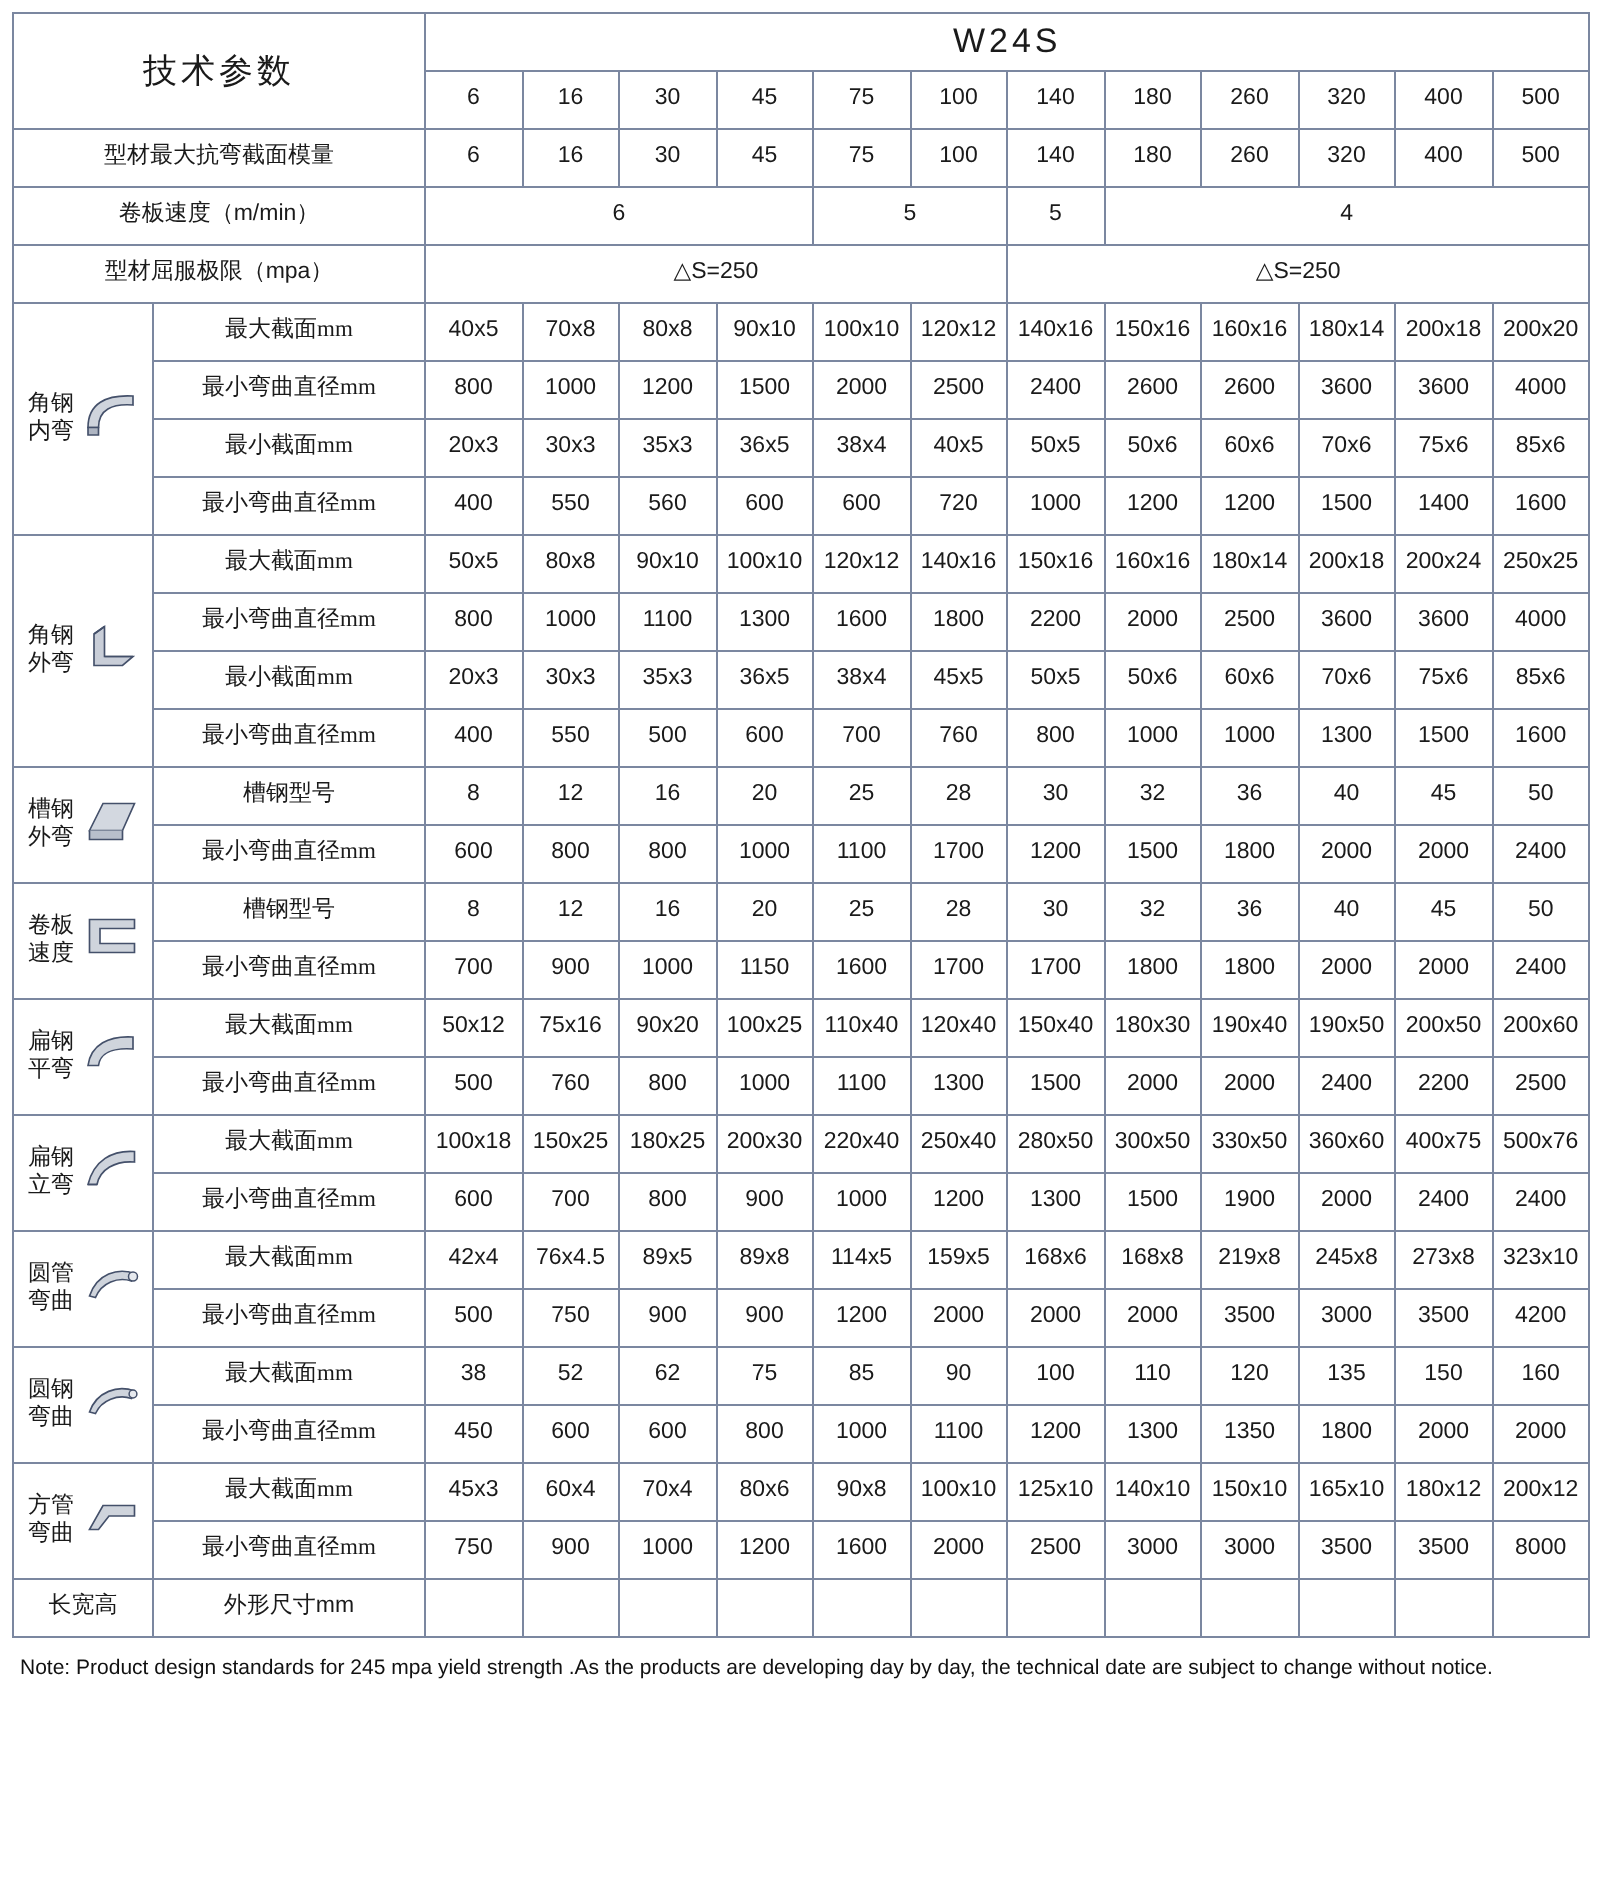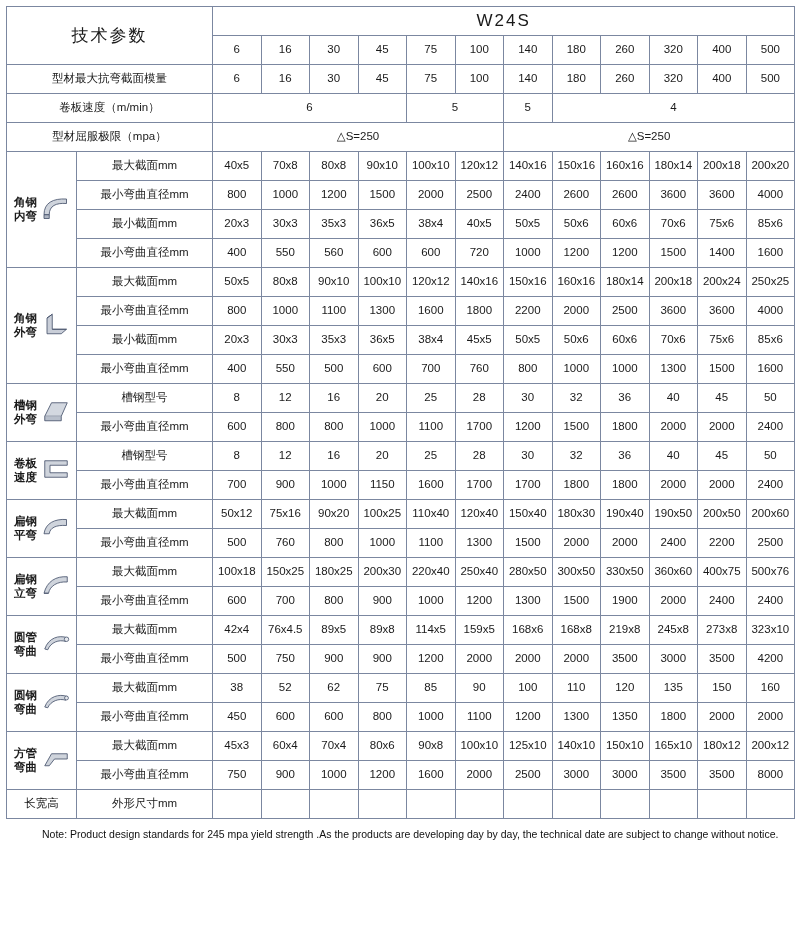--- a/index.html
+++ b/index.html
@@ -61,51 +61,50 @@
   td.plain {
     background: #ffffff;
   }
   td.title-cell {
     background: #d3d7df;
     font-size: 17px;
     letter-spacing: 2px;
   }
   td.tall {
     height: 30px;
+    font-family: Liberation Serif, serif;
   }
   .label-wrap {
     display: flex;
     align-items: center;
     justify-content: center;
     gap: 2px;
     height: 100%;
   }
   .label-txt {
     font-size: 11.5px;
     line-height: 1.2;
     white-space: nowrap;
   }
   .label-txt.two-line {
     white-space: normal;
     width: 26px;
     text-align: center;
-    font-weight: bold;
   }
   .shape-ico {
     width: 30px;
     height: 26px;
     flex: 0 0 auto;
   }
   .notes {
     margin-top: 8px;
     padding: 0 4px;
     font-size: 10.5px;
     line-height: 1.5;
     color: #111;
-    margin-left: 32px;
   }
   .notes div {
     white-space: nowrap;
   }
   .note-cn {
     font-size: 11px;
   }
 </style>
 </head>
 <body>

